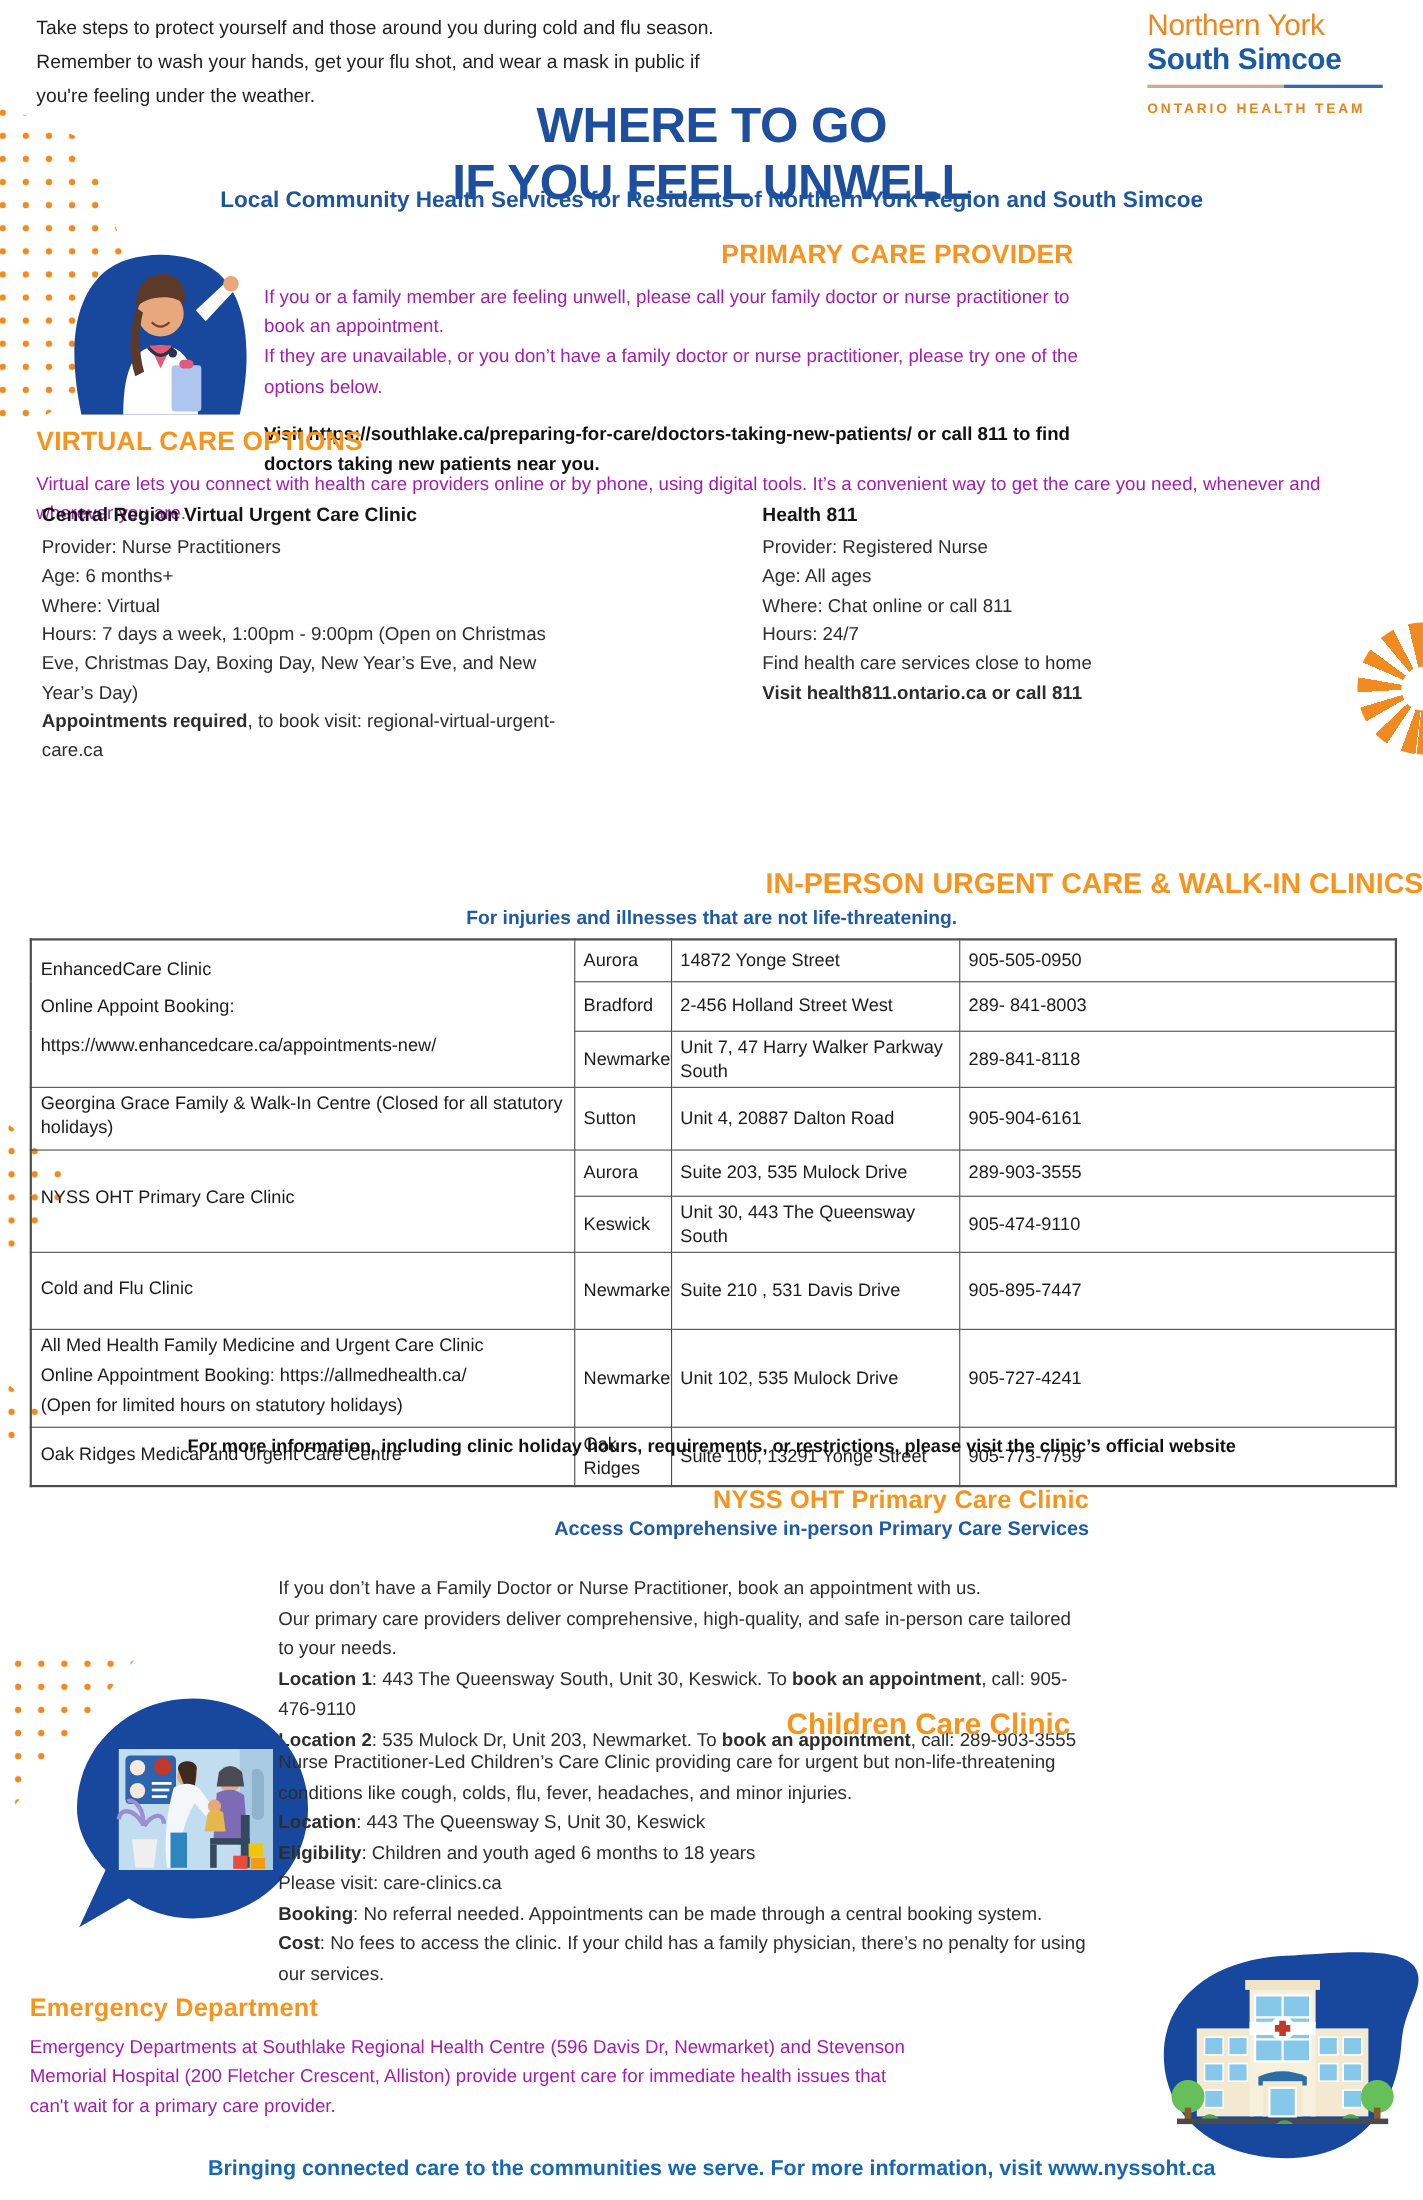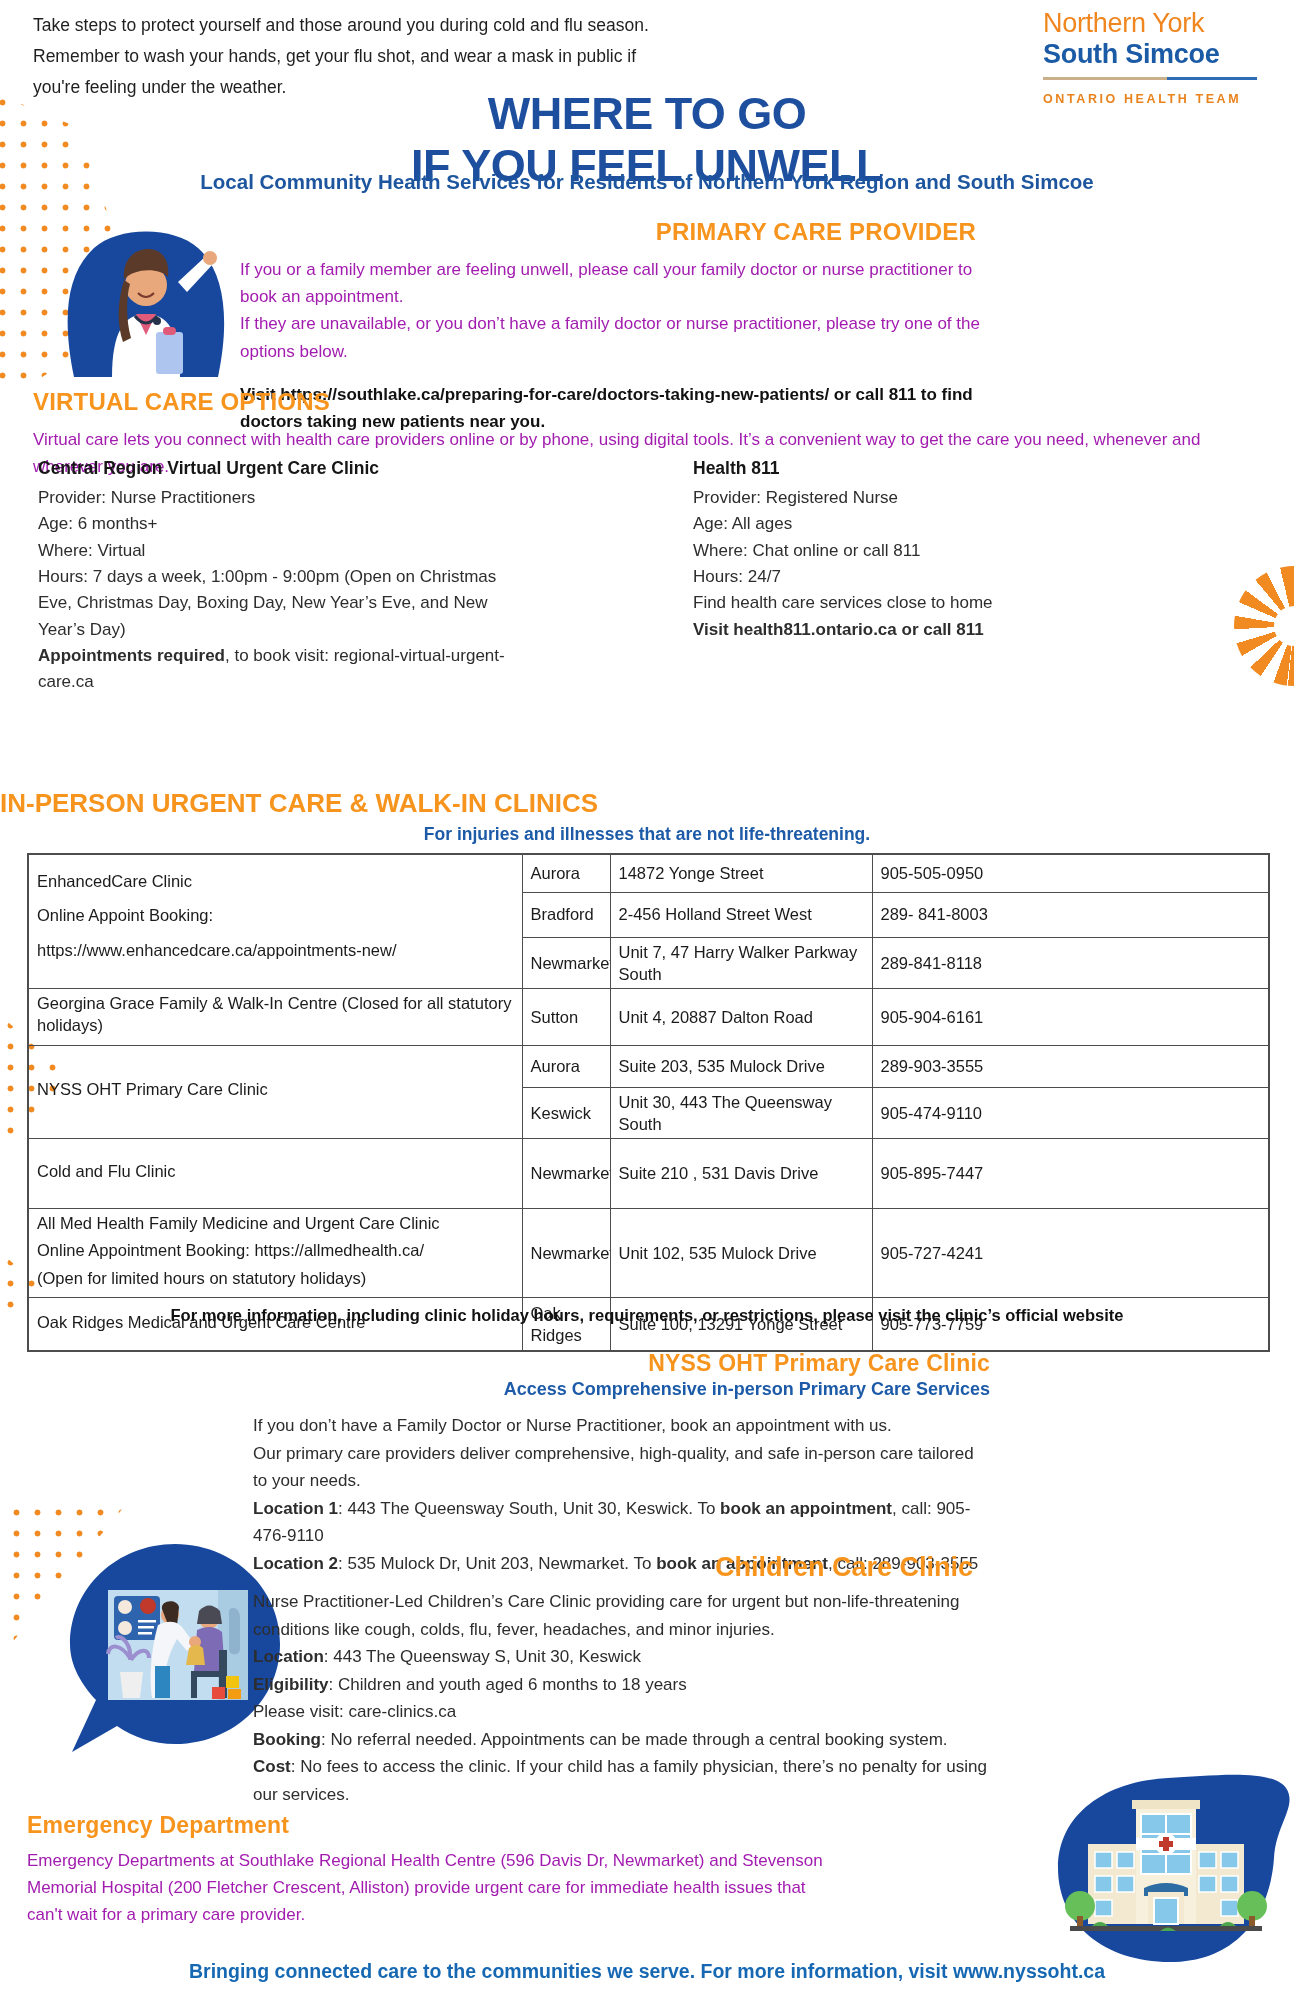--- a/index.html
+++ b/index.html
@@ -43,37 +43,37 @@
   .vc-col{width:482px}
   .vc-left{left:38px;top:458px}
   .vc-right{left:693px;top:458px}
   .vc-col .t{font-size:17.5px;font-weight:700;color:#161616;margin-bottom:6px}
   .vc-col p{font-size:17px;line-height:1.55;color:#2d2d2d}
 
   .sunburst{position:absolute;right:-60px;top:566px;width:120px;height:120px;border-radius:50%;
     background:repeating-conic-gradient(from 187deg,#F08A21 0deg 13deg,#ffffff 13deg 26.6deg)}
   .sunburst::after{content:"";position:absolute;inset:33%;border-radius:50%;background:#fff}
 
-  .clinics-head{left:0;top:788px;width:1294px;text-align:left;font-size:26px;font-weight:800;color:#F7941D}
+  .clinics-head{left:0;top:788px;width:1294px;text-align:right;font-size:26px;font-weight:800;color:#F7941D}
   .clinics-sub{left:0;top:824px;width:1294px;text-align:center;font-size:17.5px;font-weight:700;color:#1D5BA8}
 
   table.clinics{position:absolute;left:27px;top:853px;width:1241px;border-collapse:collapse;table-layout:fixed;border:2px solid #4d4d4d}
   table.clinics td{border:1px solid #4d4d4d;padding:3px 8px;font-size:16.5px;color:#1b1b1b;vertical-align:middle;line-height:1.35;overflow:hidden}
   td.c-name{vertical-align:top;padding-top:6px}
   td.c-name.mid{vertical-align:middle}
   td.c-name p{margin:0 0 12px 0}
   td.c-name p.tight{margin:0 0 5px 0}
   tr.rh38{height:38px}tr.rh45{height:45px}tr.rh49{height:49px}tr.rh36{height:36px}
   tr.rh42{height:42px}tr.rh70{height:70px}tr.rh76{height:76px}tr.rh54{height:54px}
 
   .footnote{left:0;top:1306px;width:1294px;text-align:center;font-size:16.5px;font-weight:700;color:#111}
 
   .nyss{left:253px;top:1350px;width:737px}
   .nyss h2{text-align:right;font-size:23px;margin-bottom:2px}
-  .nyss .sub{text-align:right;font-size:18px;font-weight:700;color:#1D5BA8;margin-bottom:12px}
+  .nyss .sub{text-align:right;font-size:18px;font-weight:700;color:#1D5BA8;margin-bottom:30px}
   .nyss p{font-size:17px;line-height:1.62;color:#2d2d2d}
 
   .children-head{left:253px;top:1552px;width:720px;text-align:right;font-size:27px;font-weight:800;color:#F7941D}
   .children-body{left:253px;top:1588px;width:742px}
   .children-body p{font-size:17px;line-height:1.62;color:#2d2d2d}
   .teardrop{left:58px;top:1538px}
 
   .emergency{left:27px;top:1812px;width:800px}
   .emergency h2{font-size:23px;margin-bottom:8px}
 

